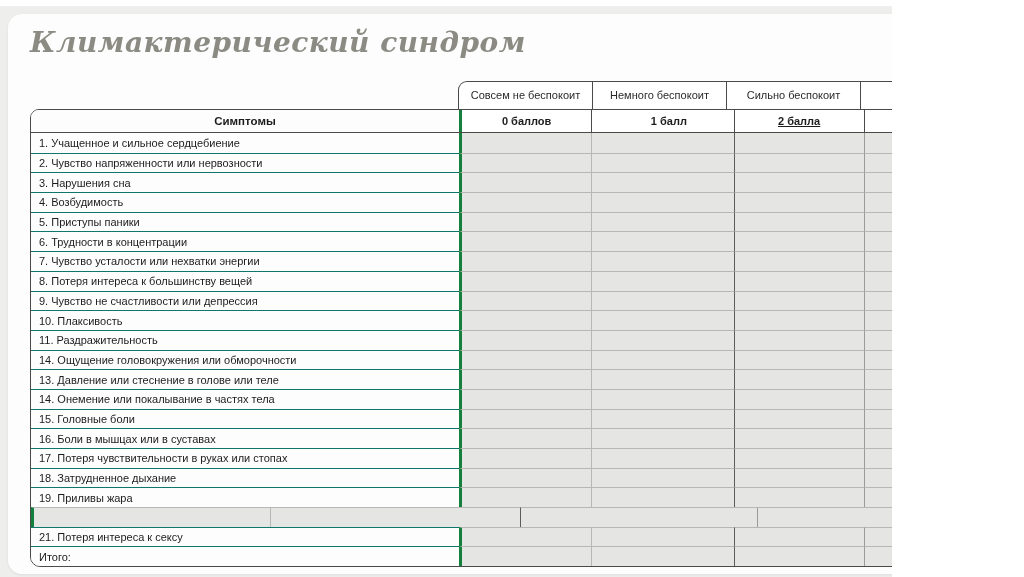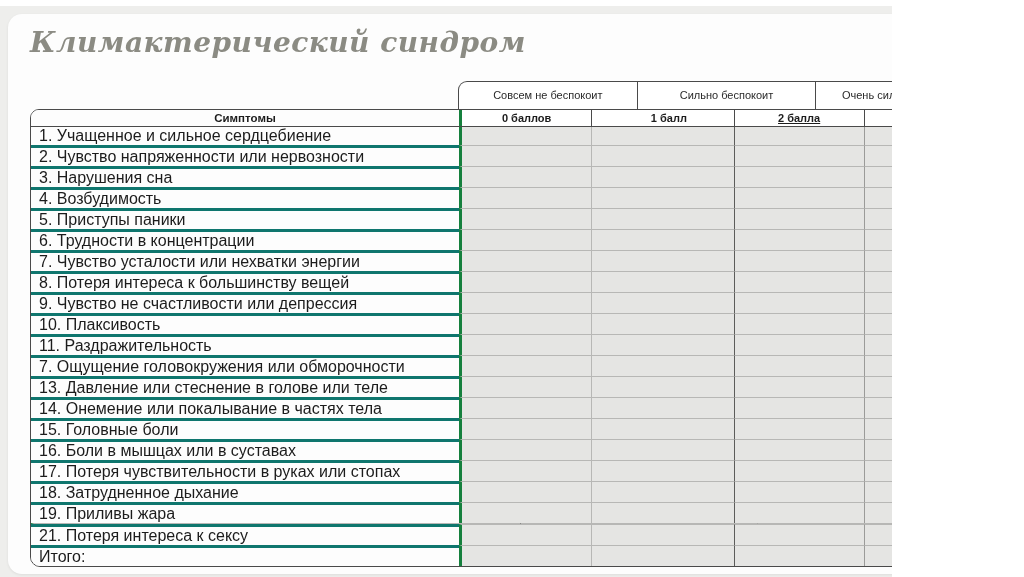--- a/index.html
+++ b/index.html
@@ -73,21 +73,21 @@
     border-bottom: 1px solid #4a4a4a;
   }
   .row { flex: 1; display: flex; }
   .label {
     width: 428px;
     flex: none;
     background: #fdfdfd;
     display: flex;
     align-items: center;
     padding-left: 8px;
-    font-size: 16px;
+    font-size: 11px;
     color: #1c1c1c;
     white-space: nowrap;
     overflow: hidden;
   }
   .hrow .label {
     justify-content: center;
     padding-left: 0;
     font-size: 11.5px;
   }
   .score {
@@ -100,33 +100,34 @@
     align-items: center;
     justify-content: center;
     font-size: 11px;
     color: #1c1c1c;
   }
   .score.s1 { border-left: 3px solid #15803d; }
   .score.s2 { border-left: 1px solid #b7b7b5; padding-left: 12px; }
   .score.s3 { border-left: 1px solid #5c5c5a; text-decoration: underline; }
   .score.s4 { border-left: 1px solid #9b9b99; text-decoration: underline; }
   .hrow .score.s2, .hrow .score.s3, .hrow .score.s4 { border-left-color: #4a4a4a; }
-  .row + .row .label { border-top: 3px solid #0f766e; }
+  .row + .row .label { border-top: 1px solid #0f766e; }
   .row + .row .score { border-top: 1px solid #b7b7b5; }
 </style>
 </head>
 <body>
 
 <div class="screen">
   <div class="card"></div>
 
   <h1 class="title">Климактерический синдром</h1>
 
   <div class="band">
     <div class="band-cell">Совсем не беспокоит</div>
+    <div class="band-cell">Немного беспокоит</div>
     <div class="band-cell">Сильно беспокоит</div>
     <div class="band-cell">Очень сильно беспокоит</div>
   </div>
 
   <div class="table">
 
     <div class="hrow">
       <div class="label">Симптомы</div>
       <div class="score s1">0 баллов</div>
       <div class="score s2">1 балл</div>
@@ -205,21 +206,21 @@
       <div class="score s4"></div>
     </div>
     <div class="row">
       <div class="cell label">11. Раздражительность</div>
       <div class="score s1"></div>
       <div class="score s2"></div>
       <div class="score s3"></div>
       <div class="score s4"></div>
     </div>
     <div class="row">
-      <div class="cell label">7. Ощущение головокружения или обморочности</div>
+      <div class="cell label">14. Ощущение головокружения или обморочности</div>
       <div class="score s1"></div>
       <div class="score s2"></div>
       <div class="score s3"></div>
       <div class="score s4"></div>
     </div>
     <div class="row">
       <div class="cell label">13. Давление или стеснение в голове или теле</div>
       <div class="score s1"></div>
       <div class="score s2"></div>
       <div class="score s3"></div>

